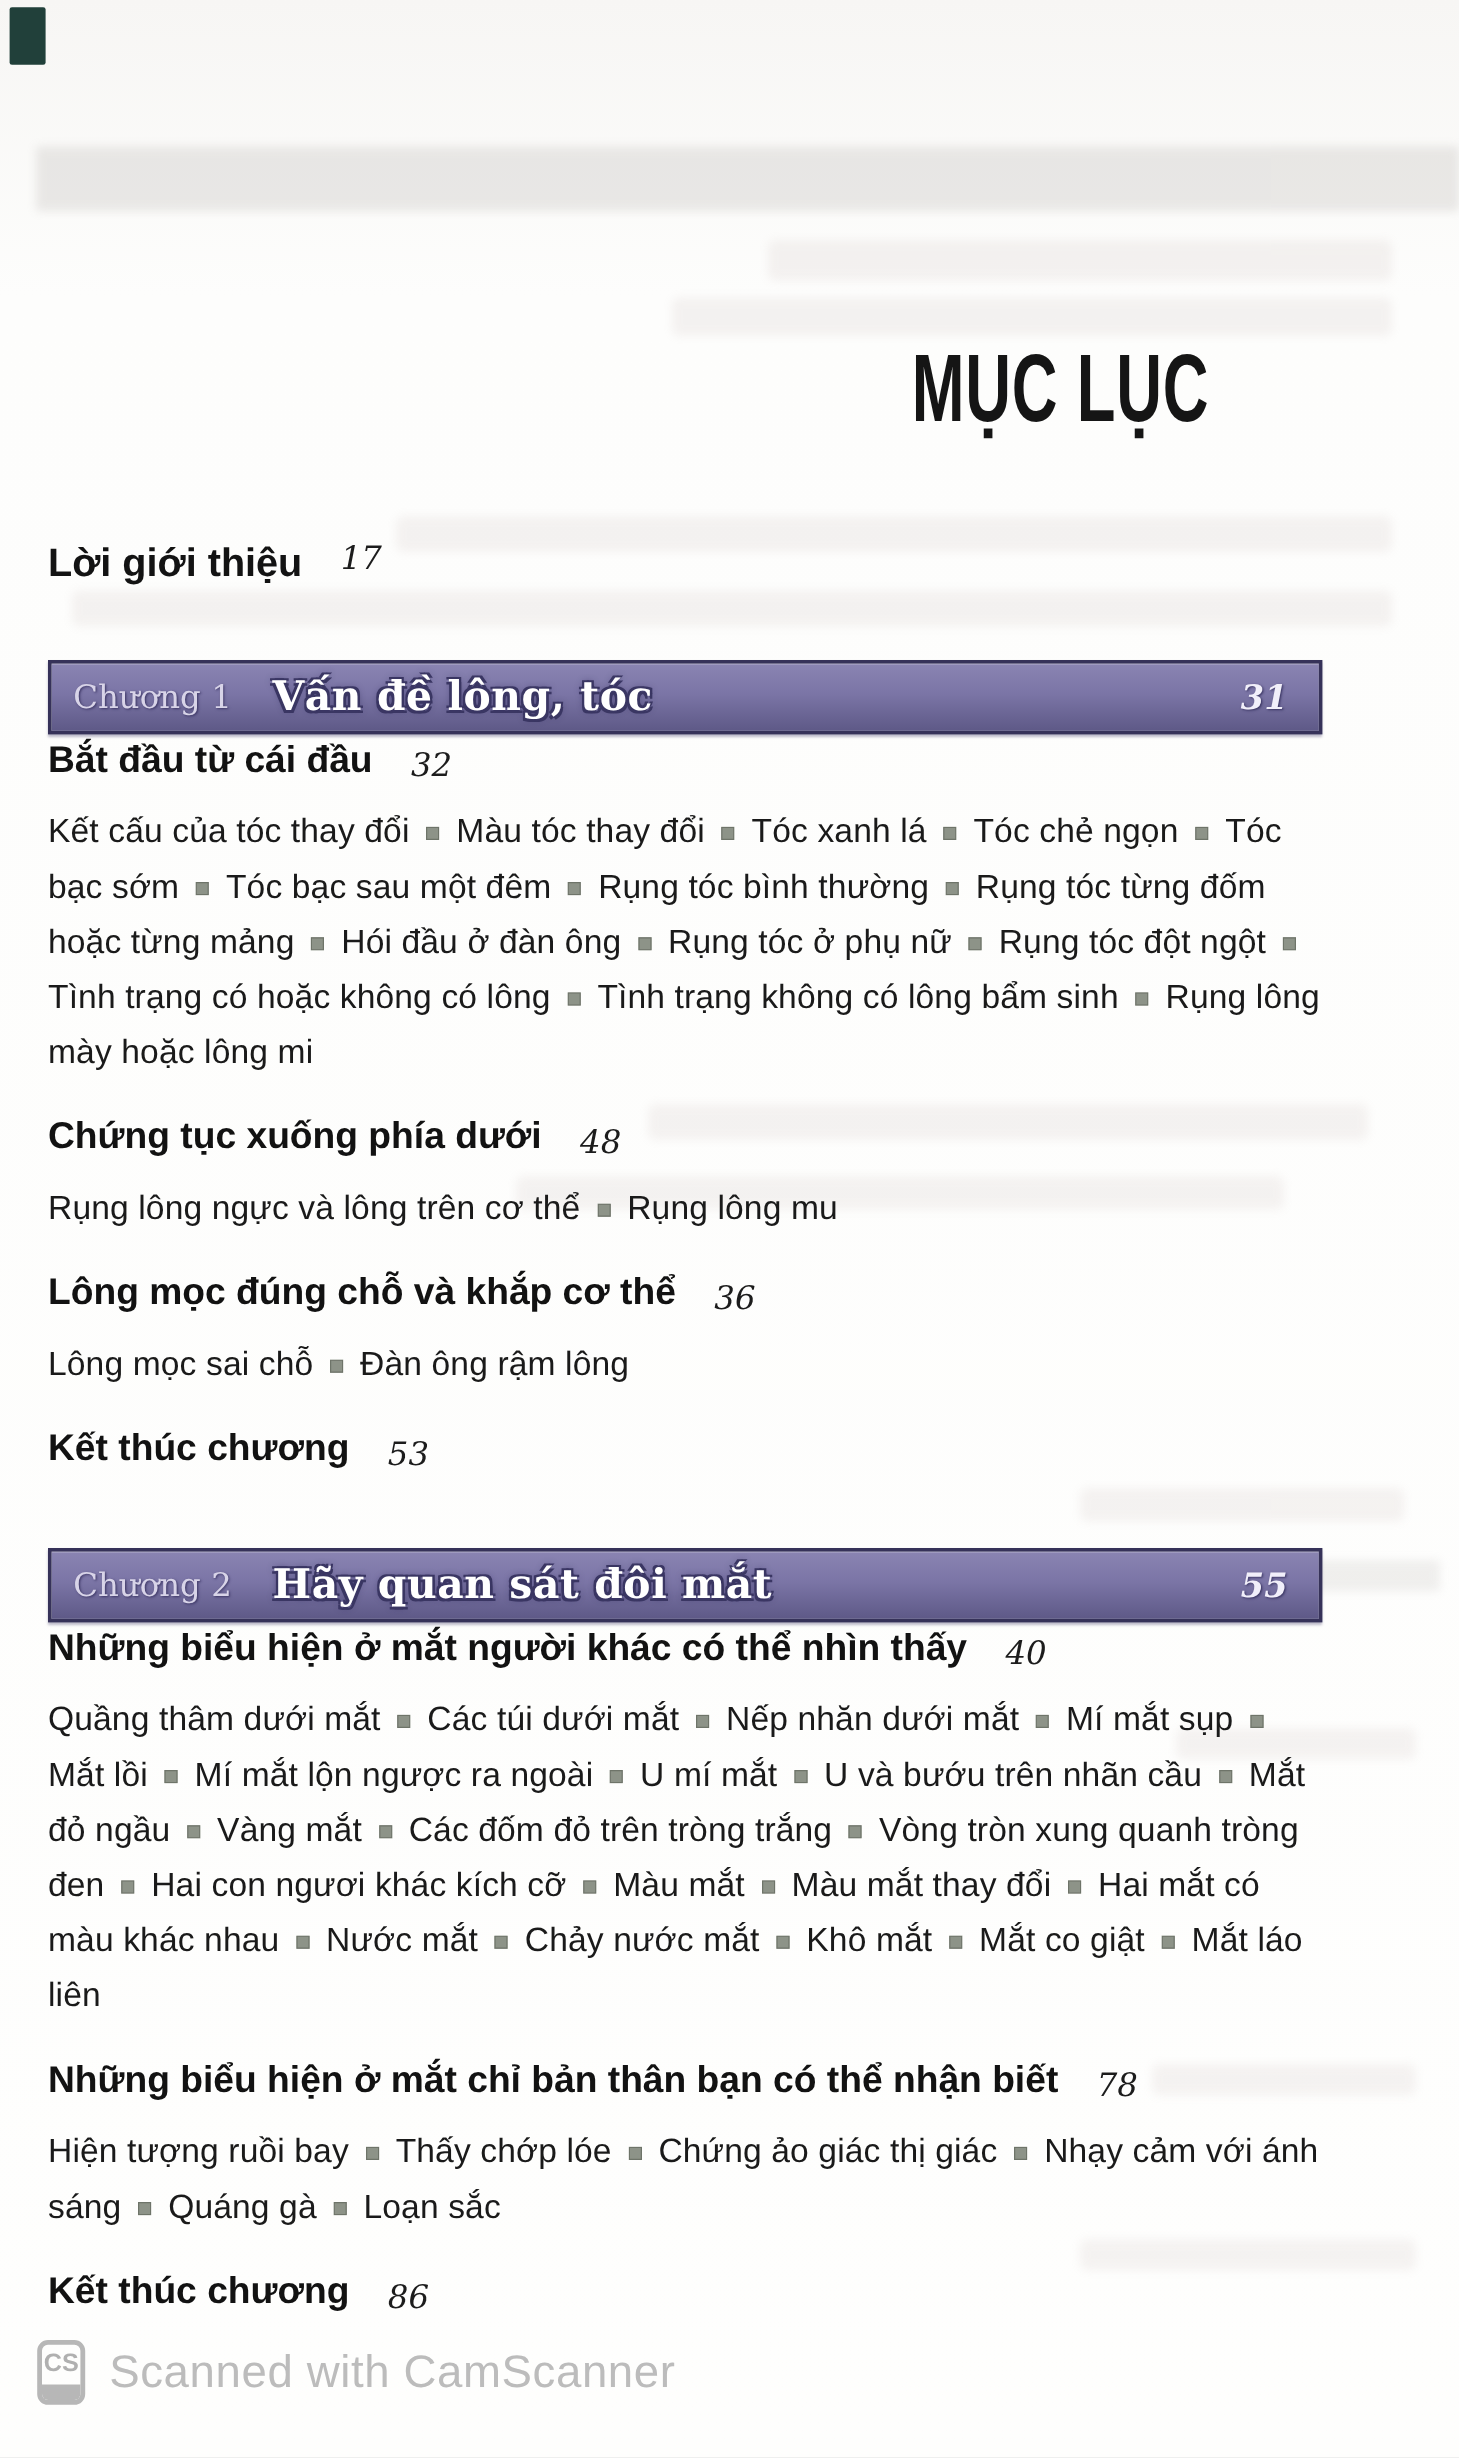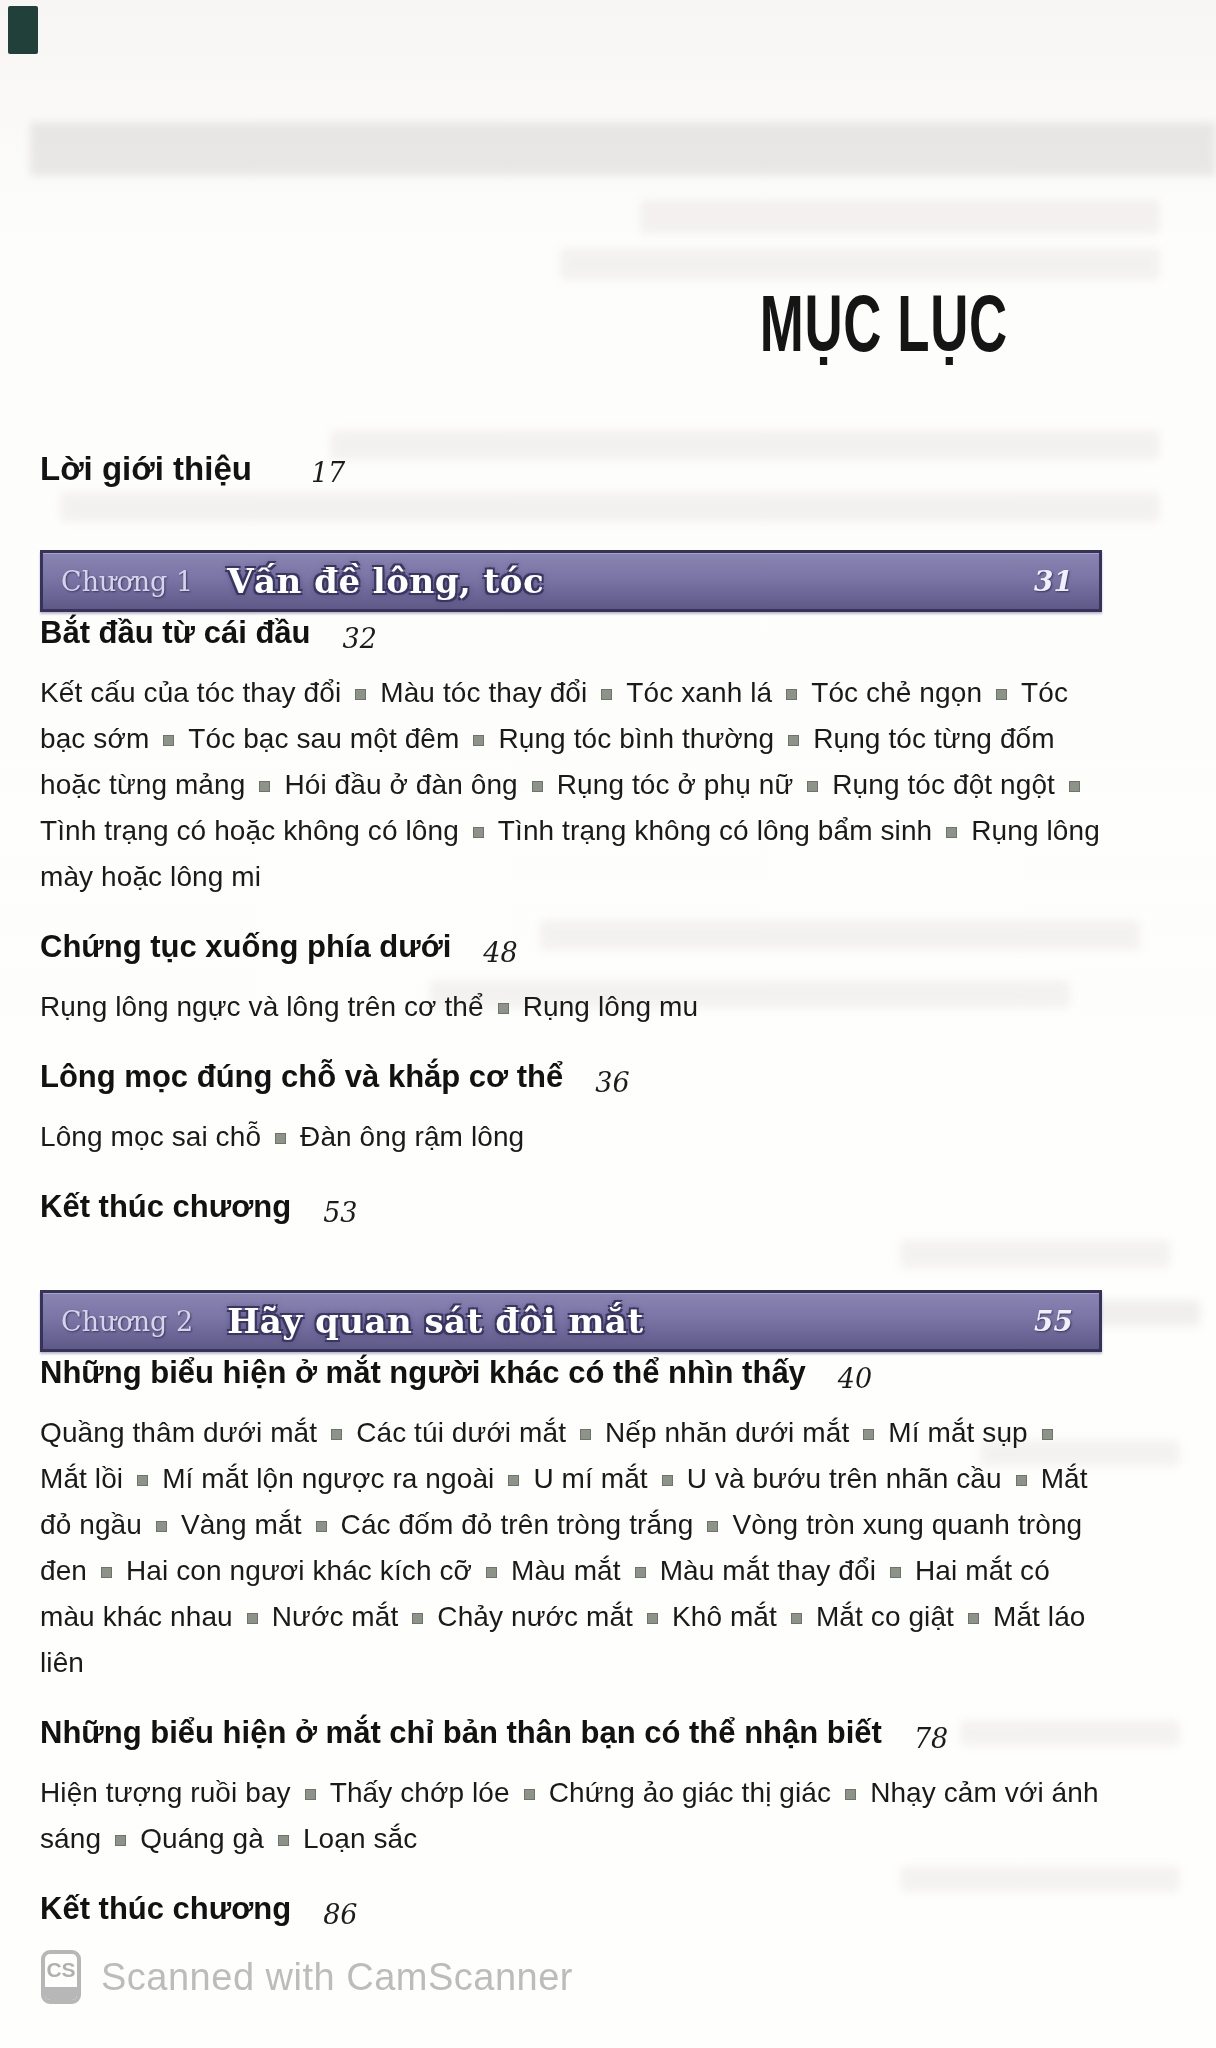--- a/index.html
+++ b/index.html
@@ -17,21 +17,21 @@
   .ghost{position:absolute;background:#b9a7a4;opacity:.13;filter:blur(4px);border-radius:6px;pointer-events:none;}
   .ghost-band{background:#a9a4a0;opacity:.22;border-radius:2px;}
   
   .doc-title{
     position:absolute;top:278px;right:208px;margin:0;
     font-size:80px;font-weight:700;letter-spacing:1px;color:#151515;
     transform:scaleX(.66);transform-origin:top right;
     white-space:nowrap;
   }
   .content{position:absolute;left:40px;top:450px;width:1062px;}
-  .intro-row{display:flex;align-items:flex-end;gap:27px;}
+  .intro-row{display:flex;align-items:flex-start;}
   .intro-label{font-size:33px;font-weight:700;color:#131313;}
   .pagenum{
     font-family:"DejaVu Serif",serif;font-style:italic;
     font-size:27px;color:#1c1c1c;margin-left:32px;white-space:nowrap;
   }
   .chapter{margin-top:62px;}
   .chapter-bar{
     display:flex;align-items:center;
     height:56px;border:3px solid #363259;
     background:linear-gradient(180deg,#8a84b2 0%,#7b75a6 45%,#5e5987 100%);
@@ -57,21 +57,21 @@
   .sec-heading{font-size:31px;font-weight:700;color:#121212;line-height:42px;}
   .sec-items{
     margin:16px 0 0 0;font-size:28px;line-height:46px;color:#1a1a1a;
     letter-spacing:.1px;
   }
   .bullet{
     display:inline-block;width:11px;height:11px;background:#8d9388;
     margin:0 14px;vertical-align:2px;box-shadow:inset 0 0 0 1px rgba(90,95,85,.6);
   }
   
-  .footer{position:absolute;left:41px;top:1950px;display:flex;align-items:center;}
+  .footer{position:absolute;left:31px;top:1950px;display:flex;align-items:center;}
   .cs-logo{
     position:relative;width:40px;height:54px;border:4px solid #b7b7b7;border-radius:9px;
     box-sizing:border-box;display:flex;justify-content:center;
   }
   .cs-letters{font-size:21px;font-weight:700;color:#b0b0b0;line-height:32px;letter-spacing:0;}
   .cs-logo-base{position:absolute;left:0;bottom:0;width:100%;height:13px;background:#b7b7b7;border-radius:0 0 5px 5px;}
   .footer-text{margin-left:20px;font-size:38px;color:#bcbcbc;letter-spacing:.5px;}
 </style>
 </head>
 <body>

